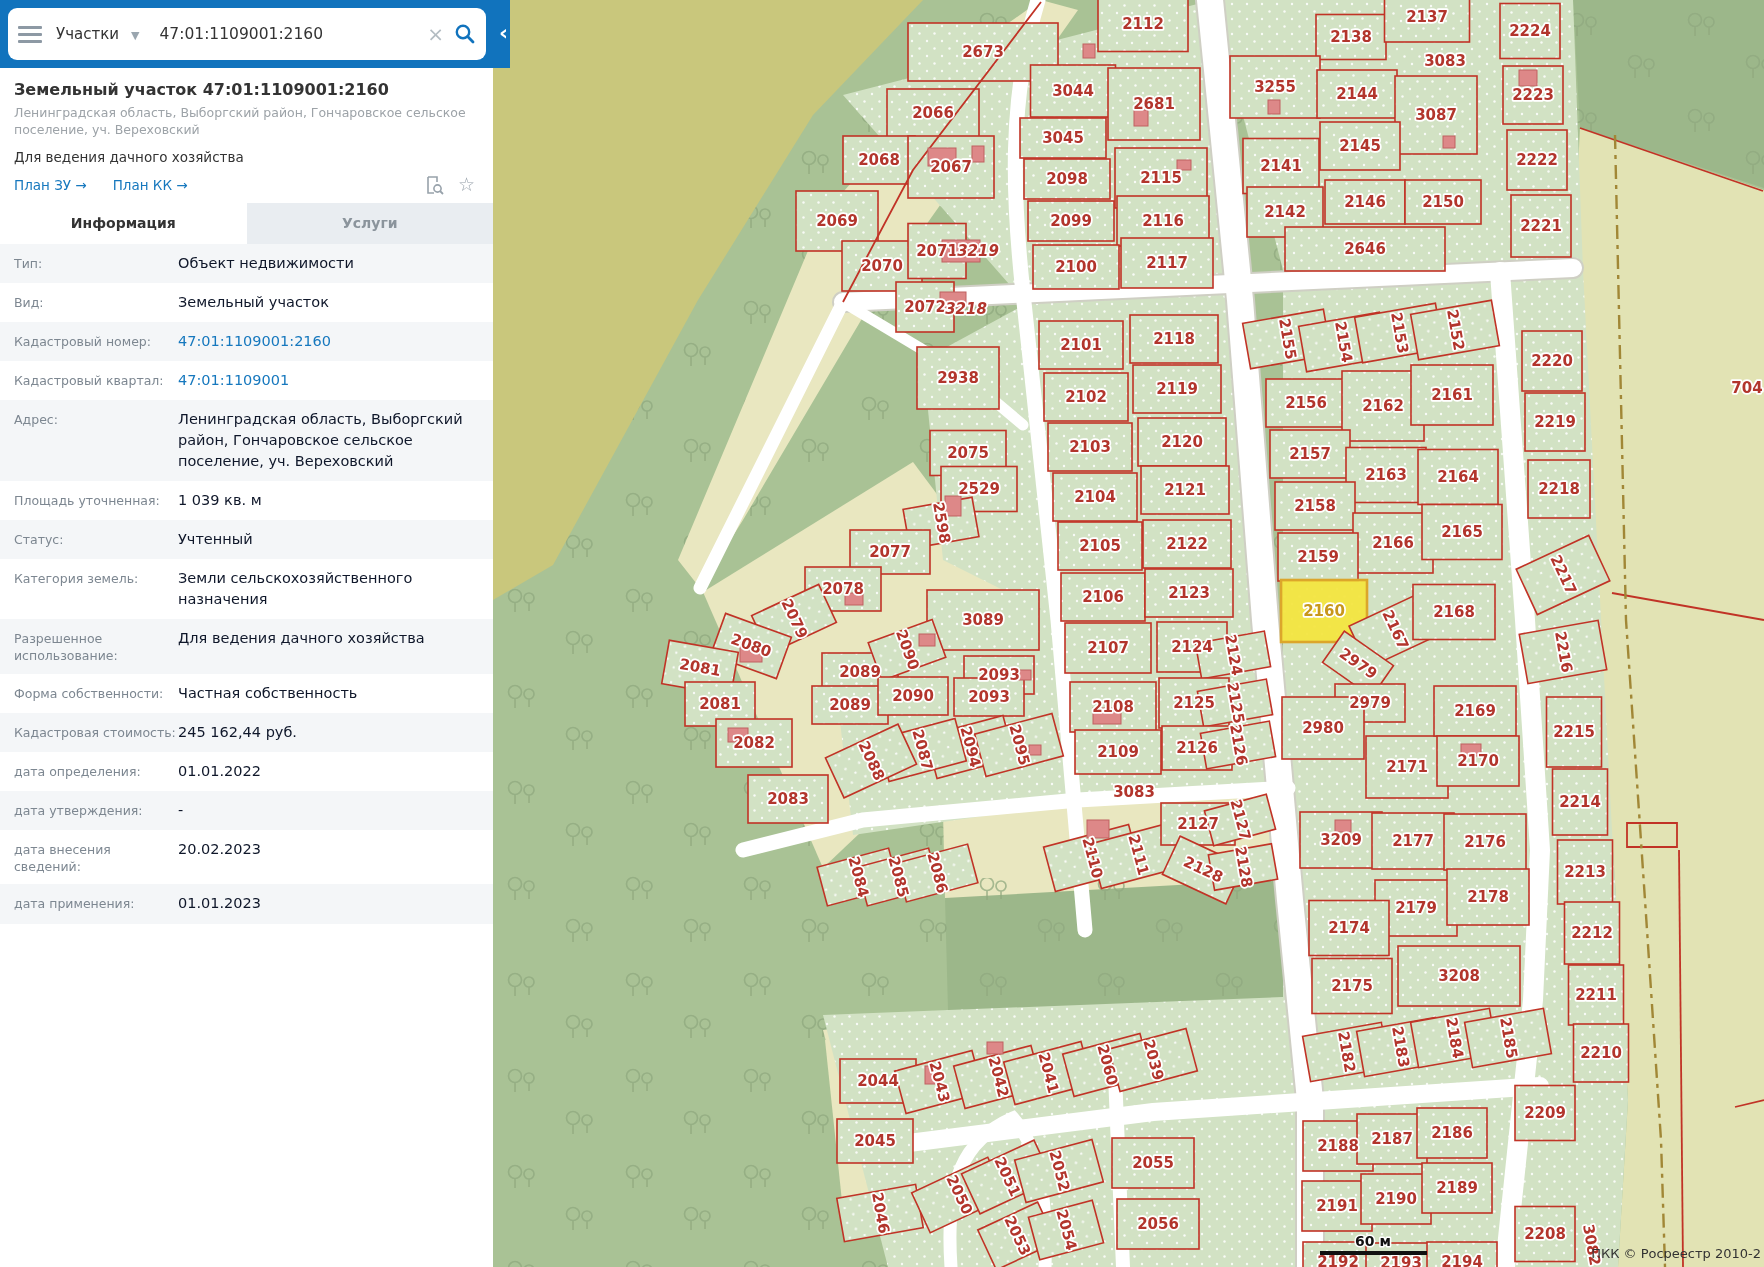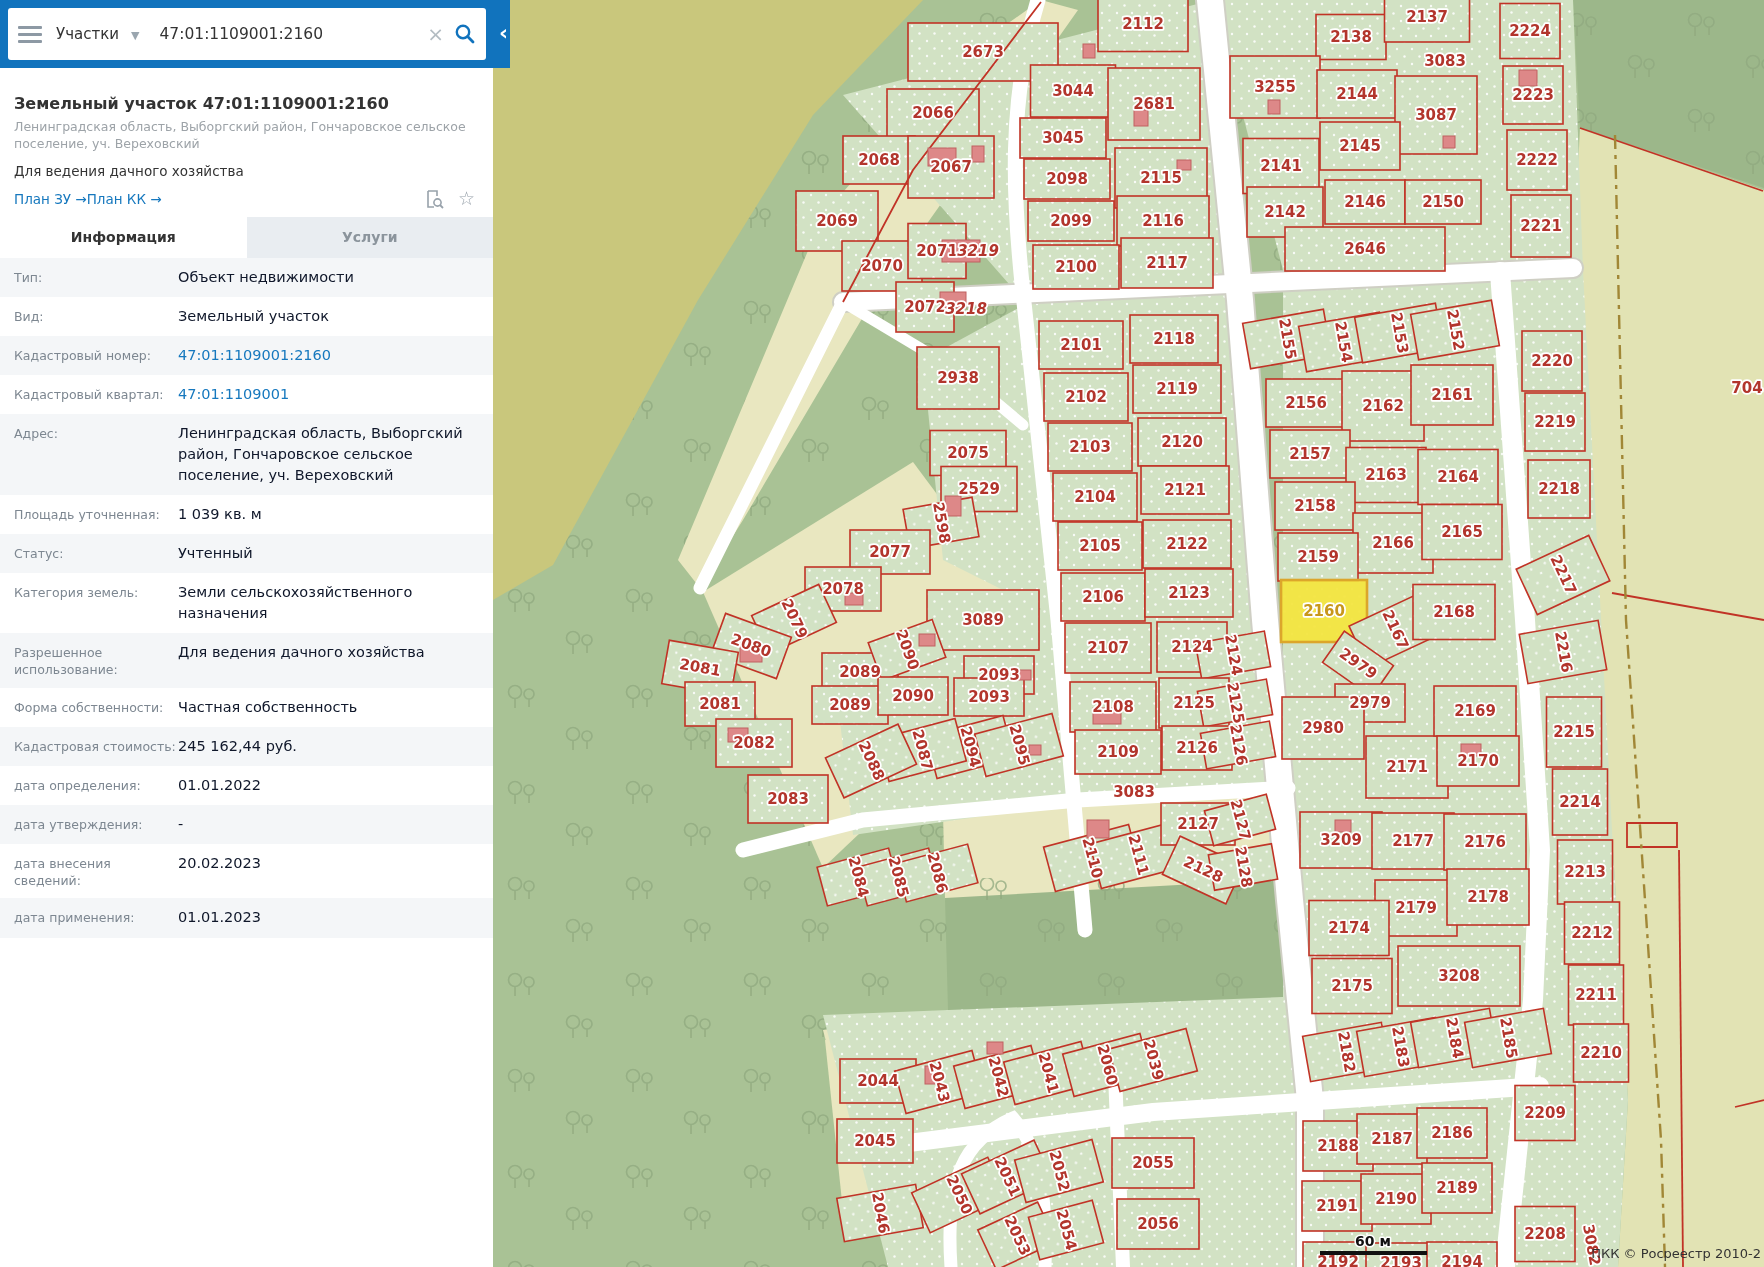--- a/index.html
+++ b/index.html
@@ -4,38 +4,38 @@
 <style>
   html,body{margin:0;padding:0;width:1764px;height:1267px;overflow:hidden;
     font-family:"DejaVu Sans","Liberation Sans",sans-serif;background:#fff;}
   #app{position:relative;width:1764px;height:1267px;}
 
   
   #map-wrap{position:absolute;left:493px;top:0;width:1271px;height:1267px;background:#a9c295;}
 
   
   #searchbar{position:absolute;left:0;top:0;width:510px;height:68px;background:#1173bd;z-index:30;}
-  #searchbox{position:absolute;left:8px;top:8px;width:478px;height:52px;background:#fff;border-radius:3px;
+  #searchbox{position:absolute;left:8px;top:8px;width:478px;height:52px;background:#fff;border-radius:9px;
     display:flex;align-items:center;gap:10px;padding:0 10px;box-sizing:border-box;}
   .hamburger{width:24px;display:flex;flex-direction:column;gap:4px;cursor:pointer;padding:4px 0;}
   .hamburger span{display:block;height:3px;background:#8d99a4;border-radius:1px;}
   .cat{font-size:15px;color:#333;margin-left:4px;white-space:nowrap;}
   .chev-down{color:#9aa6af;font-size:11px;margin:2px 8px 0 2px;}
   #search-input{border:none;outline:none;flex:1;font-size:15.5px;color:#333;
     font-family:"DejaVu Sans","Liberation Sans",sans-serif;background:transparent;min-width:0;}
   .clear-x{color:#b3bcc2;font-size:20px;line-height:1;cursor:pointer;}
   .collapse-chev{position:absolute;right:2px;top:22px;color:#fff;font-size:22px;line-height:1;cursor:pointer;font-weight:bold;}
 
   
   #panel{position:absolute;left:0;top:68px;width:493px;height:1199px;background:#fff;z-index:20;}
-  #panel-head{padding:24px 14px 0 14px;}
+  #panel-head{padding:10px 14px 0 14px;}
   #p-title{font-size:16px;font-weight:bold;color:#333;margin:2px 0 6px 0;}
   #p-sub{font-size:12.5px;color:#9da3a8;line-height:1.35;margin-bottom:10px;width:460px;}
   #p-usage{font-size:13.5px;color:#333;margin-bottom:12px;}
-  #p-links{display:flex;align-items:center;margin-bottom:10px;position:relative;}
+  #p-links{display:flex;align-items:center;gap:26px;margin-bottom:10px;position:relative;}
   .plan-link{color:#1678be;font-size:13.5px;text-decoration:none;cursor:pointer;}
   #head-icons{position:absolute;right:4px;top:-2px;display:flex;gap:14px;align-items:center;}
   #head-icons .ic{color:#98a2ab;cursor:pointer;}
   
   #tabs{display:flex;height:41px;background:#e9edf1;justify-content:flex-end;}
   .tab{flex:1;display:flex;align-items:center;justify-content:center;font-size:14px;cursor:pointer;
     color:#8b949c;background:#e9edf1;font-weight:bold;}
   .tab.active{background:#fff;color:#333;font-weight:bold;}
   
   #info-rows .row{display:flex;padding:9px 14px;box-sizing:border-box;min-height:39px;align-items:flex-start;}

